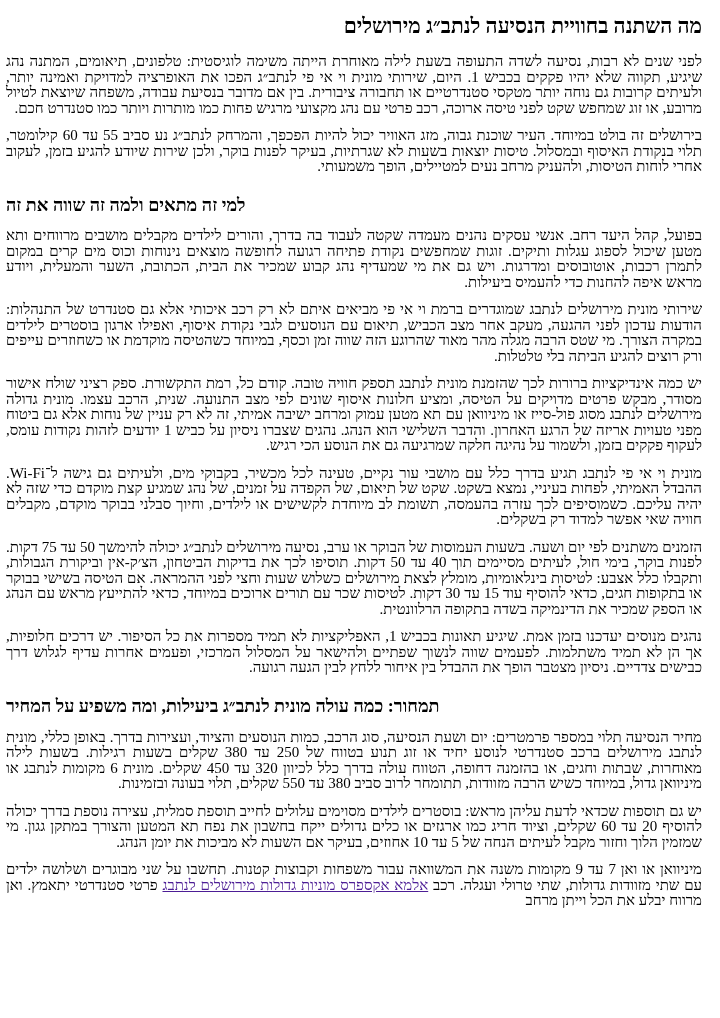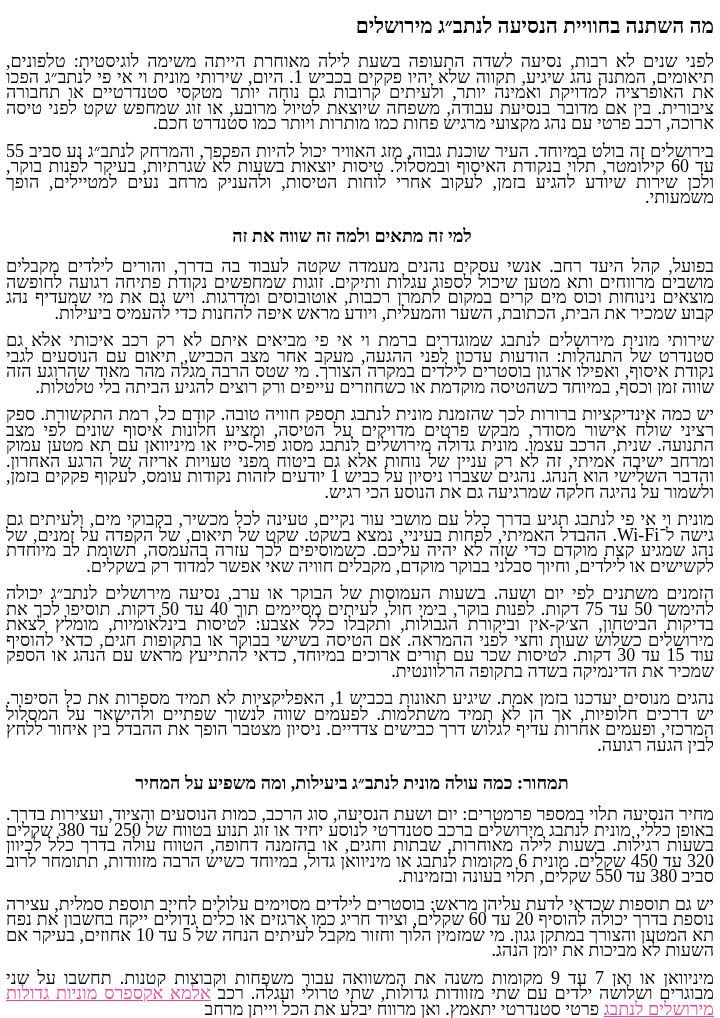--- a/index.html
+++ b/index.html
@@ -10,46 +10,46 @@
   body {
     width: 720px;
     height: 1018px;
     overflow: hidden;
   }
   .article {
     direction: rtl;
     unicode-bidi: embed;
     box-sizing: border-box;
     width: 720px;
-    padding: 6px 6px 0 6px;
+    padding: 6px 18px 0 6px;
     color: #000000;
     font-family: "Liberation Serif", "DejaVu Serif", serif;
   }
   .page-title {
     font-size: 21px;
     font-weight: bold;
     text-align: right;
     margin: 8px 0 16px 0;
     line-height: 1.15;
   }
   .section-heading {
     font-size: 18px;
     font-weight: bold;
-    text-align: center;
+    text-align: left;
     margin: 20px 16px 13px 0;
     line-height: 1.15;
   }
   .para {
-    font-size: 18px;
+    font-size: 15px;
     line-height: 15.5px;
     text-align: justify;
     margin: 12px 0 12px 0;
   }
   .inline-link {
-    color: #ec4899;
+    color: #4c1d95;
     cursor: pointer;
   }
 </style>
 </head>
 <body>
 
 <div class="article">
 
   <h1 class="page-title">מה השתנה בחוויית הנסיעה לנתב״ג מירושלים</h1>
 

